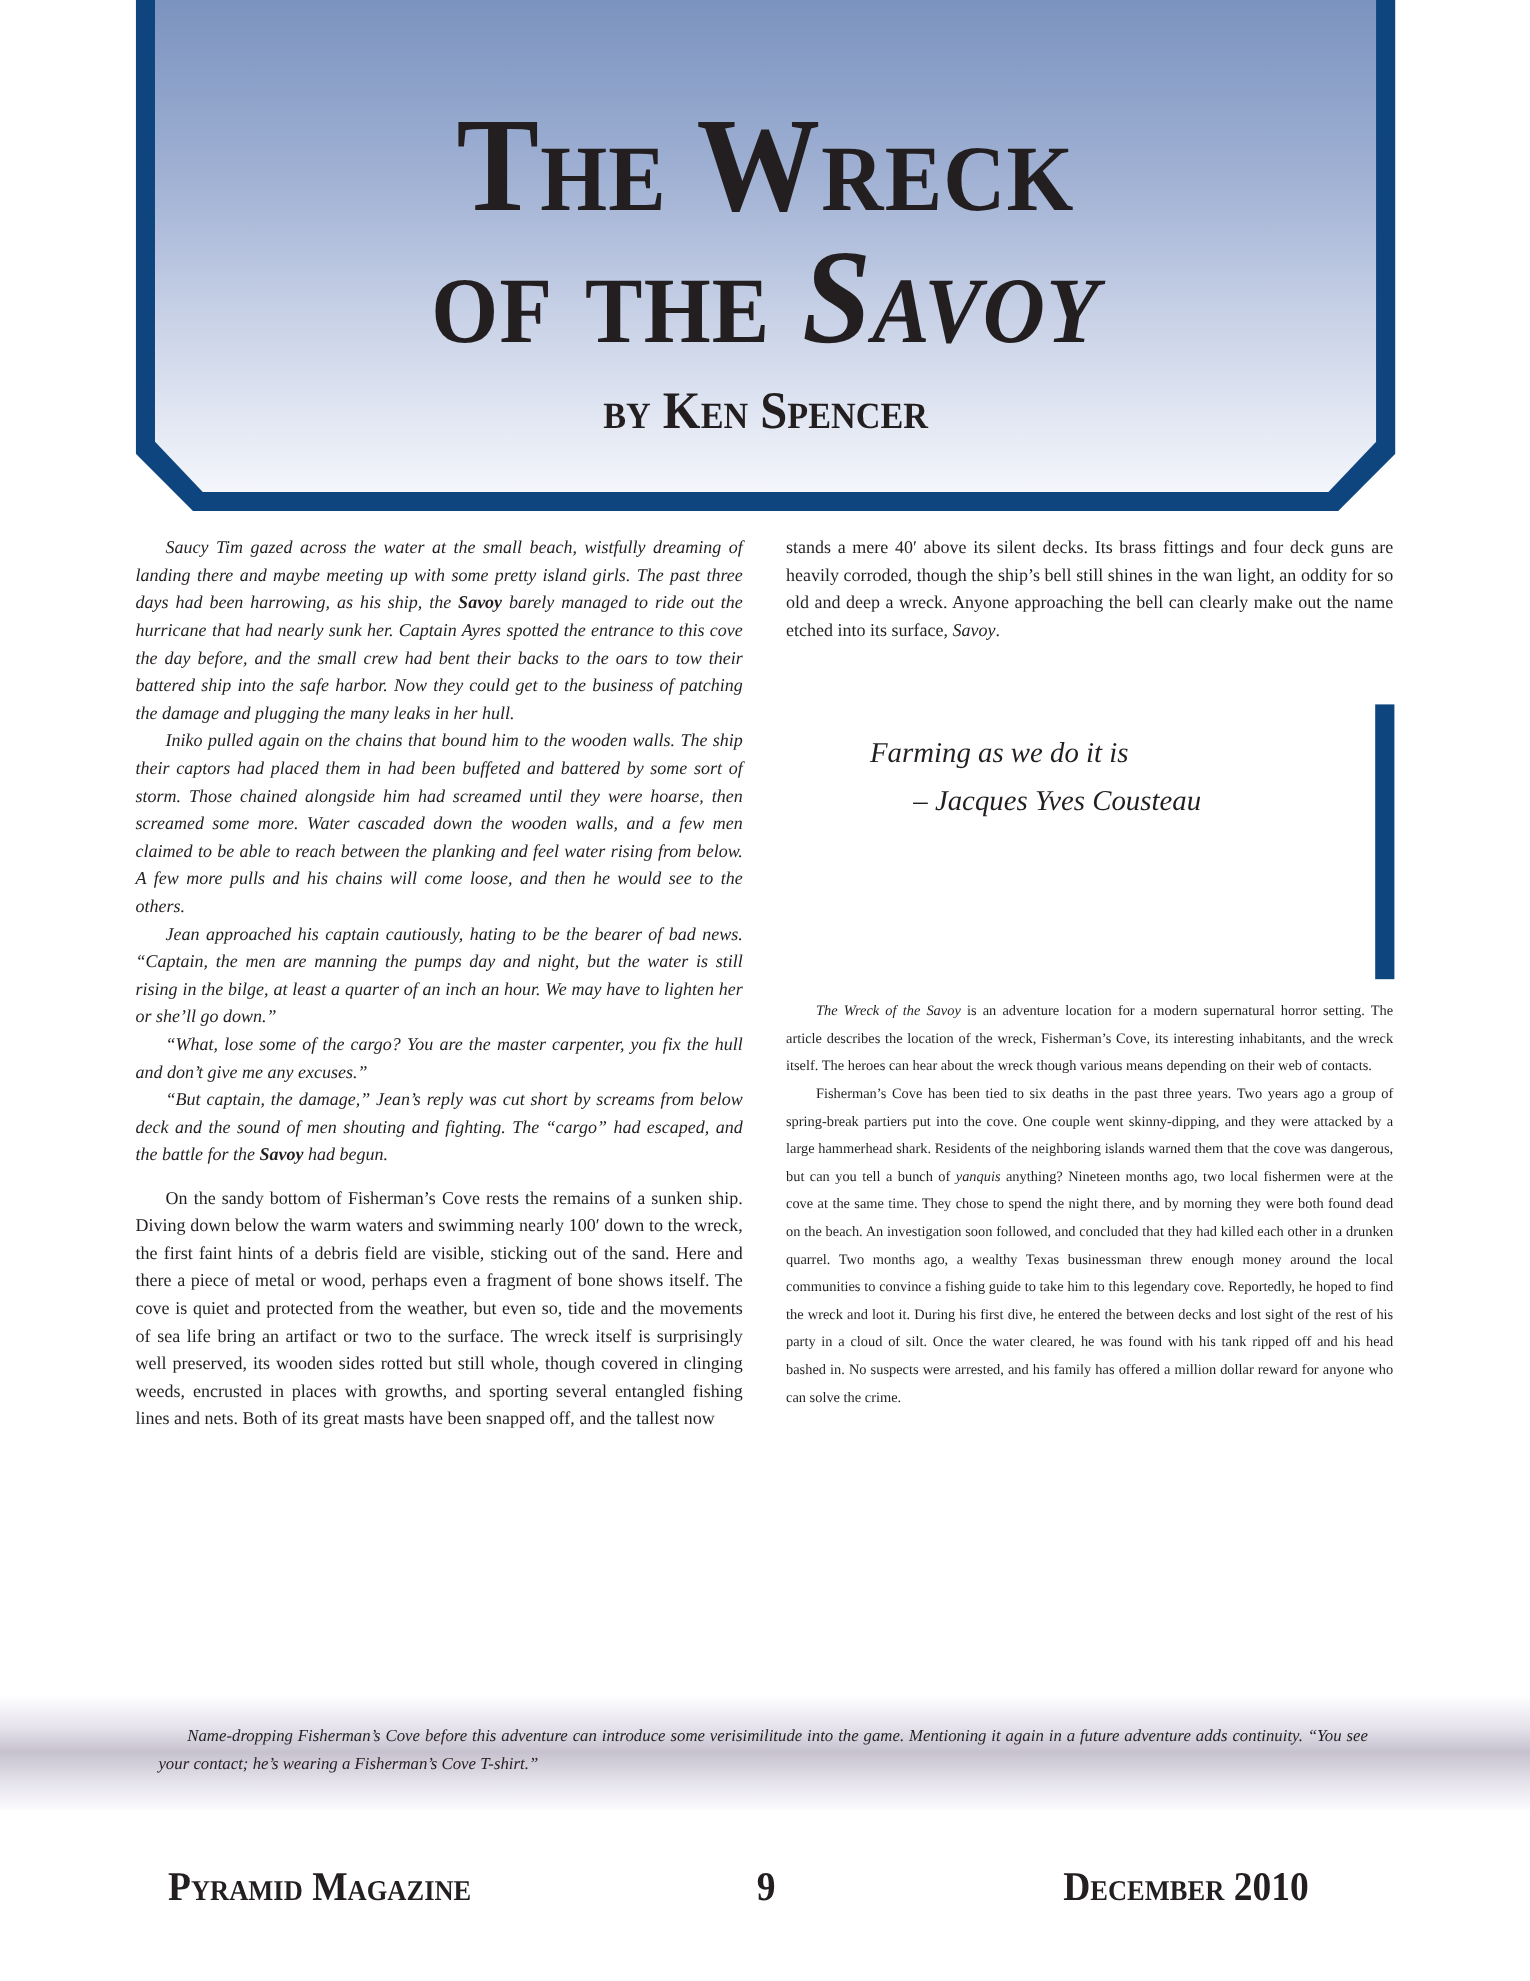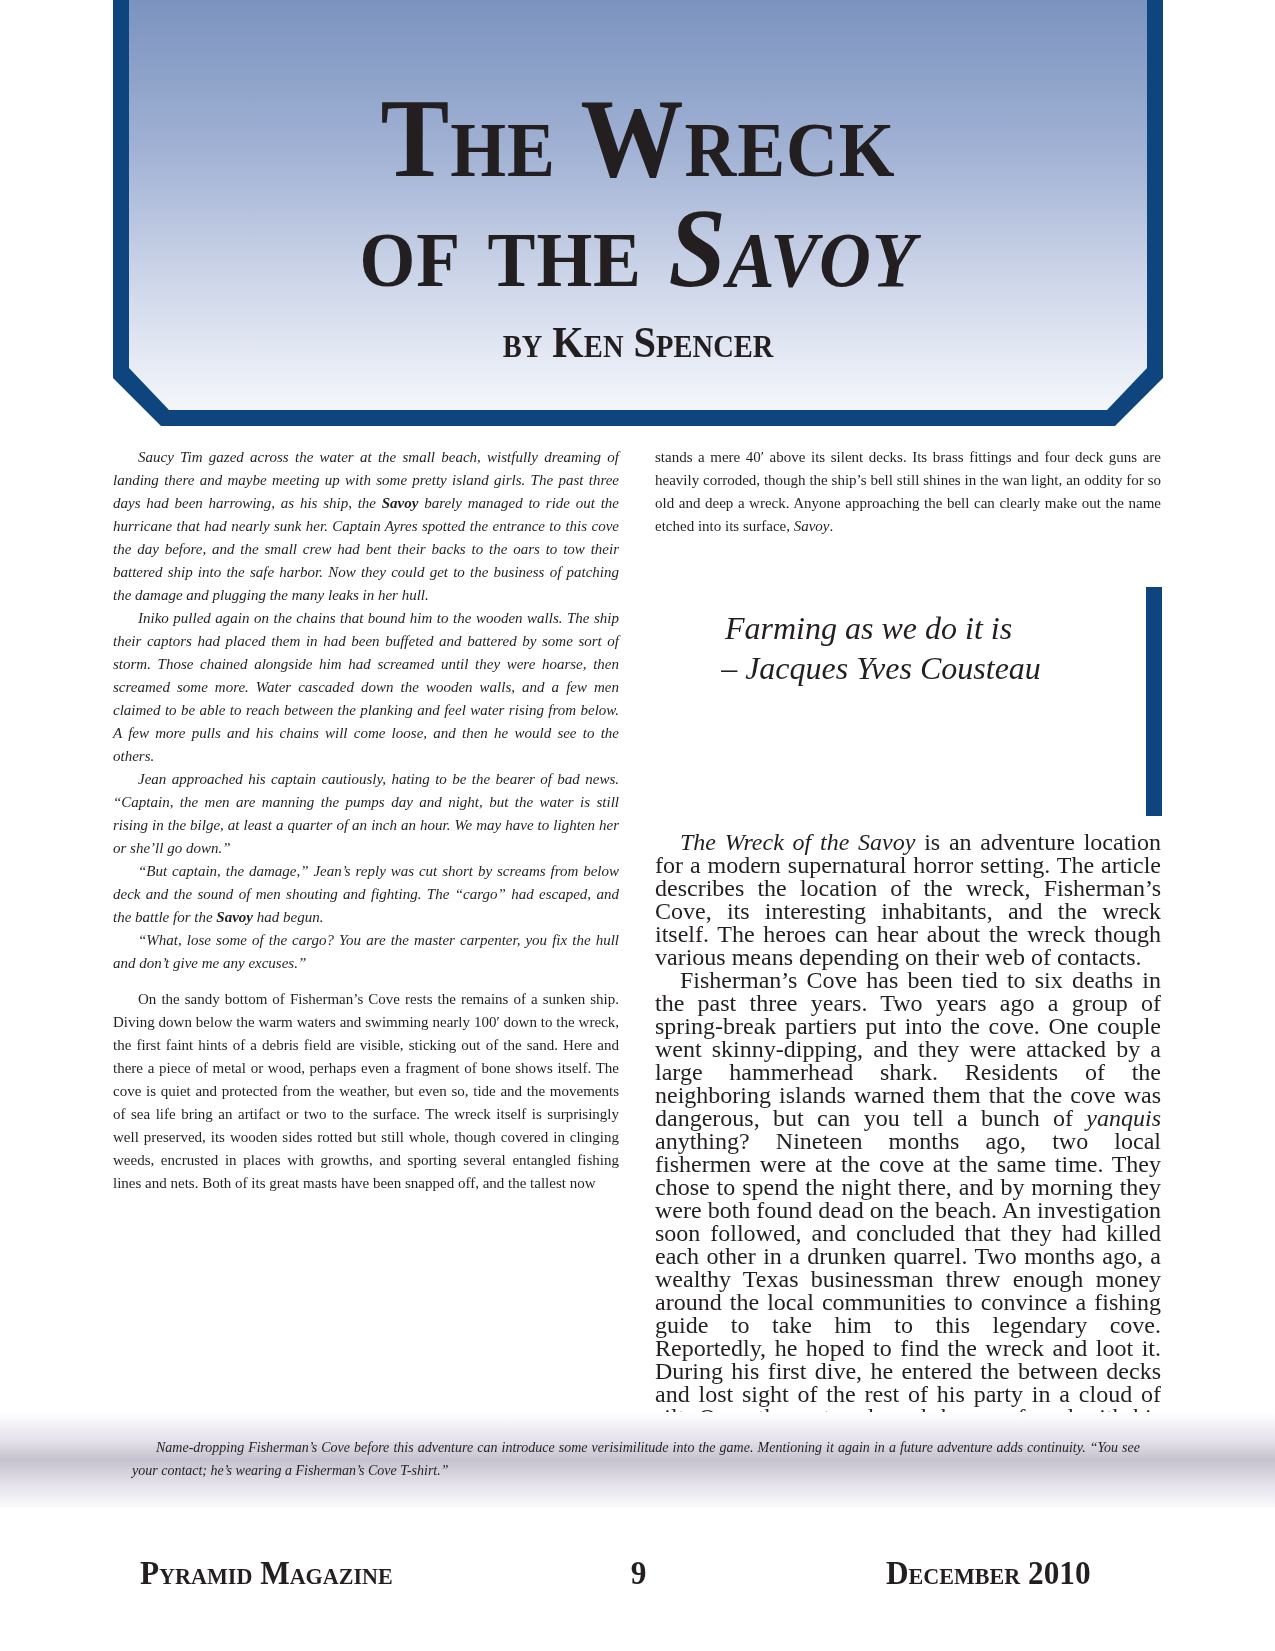--- a/index.html
+++ b/index.html
@@ -28,27 +28,27 @@
   .col p { margin:0; text-indent:25px; }
   .col-left { left:113px; top:446px; width:506px; }
   .col-left .fiction p { font-style:italic; }
   .col-left .fiction b { font-style:italic; }
   .col-left .gap { height:13px; }
   .col-right { left:655px; top:446px; width:506px; }
   .col-right p.first { text-indent:0; }
 
   
   .quote { position:absolute; left:655px; top:608px; width:480px;
-    font-style:italic; font-size:32px; line-height:40px; color:#231f20; }
+    font-style:italic; font-size:24px; line-height:40px; color:#231f20; }
   .quote .l1 { padding-left:70px; }
   .quote .l2, .quote .l3 { padding-left:32px; }
   .quote .attr { text-align:center; padding-right:28px; }
   .quote-bar { position:absolute; left:1146px; top:587px; width:16px; height:229px; background:#0f457e; }
 
-  .col-right2 { position:absolute; left:655px; top:831px; width:506px; font-size:24px; line-height:23px; text-align:justify;font-family:Liberation Serif, serif; }
+  .col-right2 { position:absolute; left:655px; top:831px; width:506px; font-size:12px; line-height:23px; text-align:justify;font-family:Liberation Serif, serif; }
   .col-right2 p { margin:0; text-indent:25px; }
 
   
   .tip-band { position:absolute; left:0; top:1412px; width:1275px; height:96px;
     background:linear-gradient(to bottom, #ffffff 0%, #e4e1ea 30%, #c6c1ce 50%, #e4e1ea 75%, #fbfbfd 100%); }
   .tip-text { position:absolute; left:132px; top:1436px; width:1008px;
     font-style:italic; font-size:14px; line-height:23px; text-align:justify; }
   .tip-text .indent { display:inline-block; width:24px; }
 
   
@@ -65,22 +65,22 @@
 <div class="banner-inner"></div>
 <h1 class="title title-1">The Wreck</h1>
 <h1 class="title title-2"><span>of the </span><span class="savoy">Savoy</span></h1>
 <div class="byline">by Ken Spencer</div>
 
 <div class="col col-left">
   <div class="fiction">
     <p><span>Saucy Tim gazed across the water at the small beach, wistfully dreaming of landing there and maybe meeting up with some pretty island girls. The past three days had been harrowing, as his ship, the </span><b>Savoy</b><span> barely managed to ride out the hurricane that had nearly sunk her. Captain Ayres spotted the entrance to this cove the day before, and the small crew had bent their backs to the oars to tow their battered ship into the safe harbor. Now they could get to the business of patching the damage and plugging the many leaks in her hull.</span></p>
     <p>Iniko pulled again on the chains that bound him to the wooden walls. The ship their captors had placed them in had been buffeted and battered by some sort of storm. Those chained alongside him had screamed until they were hoarse, then screamed some more. Water cascaded down the wooden walls, and a few men claimed to be able to reach between the planking and feel water rising from below. A few more pulls and his chains will come loose, and then he would see to the others.</p>
     <p>Jean approached his captain cautiously, hating to be the bearer of bad news. “Captain, the men are manning the pumps day and night, but the water is still rising in the bilge, at least a quarter of an inch an hour. We may have to lighten her or she’ll go down.”</p>
+    <p>“What, lose some of the cargo? You are the master carpenter, you fix the hull and don’t give me any excuses.”</p>
     <p><span>“But captain, the damage,” Jean’s reply was cut short by screams from below deck and the sound of men shouting and fighting. The “cargo” had escaped, and the battle for the </span><b>Savoy</b><span> had begun.</span></p>
-    <p>“What, lose some of the cargo? You are the master carpenter, you fix the hull and don’t give me any excuses.”</p>
   </div>
   <div class="gap"></div>
   <p>On the sandy bottom of Fisherman’s Cove rests the remains of a sunken ship. Diving down below the warm waters and swimming nearly 100′ down to the wreck, the first faint hints of a debris field are visible, sticking out of the sand. Here and there a piece of metal or wood, perhaps even a fragment of bone shows itself. The cove is quiet and protected from the weather, but even so, tide and the movements of sea life bring an artifact or two to the surface. The wreck itself is surprisingly well preserved, its wooden sides rotted but still whole, though covered in clinging weeds, encrusted in places with growths, and sporting several entangled fishing lines and nets. Both of its great masts have been snapped off, and the tallest now</p>
 </div>
 
 <div class="col col-right">
   <p class="first"><span>stands a mere 40′ above its silent decks. Its brass fittings and four deck guns are heavily corroded, though the ship’s bell still shines in the wan light, an oddity for so old and deep a wreck. Anyone approaching the bell can clearly make out the name etched into its surface, </span><i>Savoy</i><span>.</span></p>
 </div>
 
 <div class="quote">

